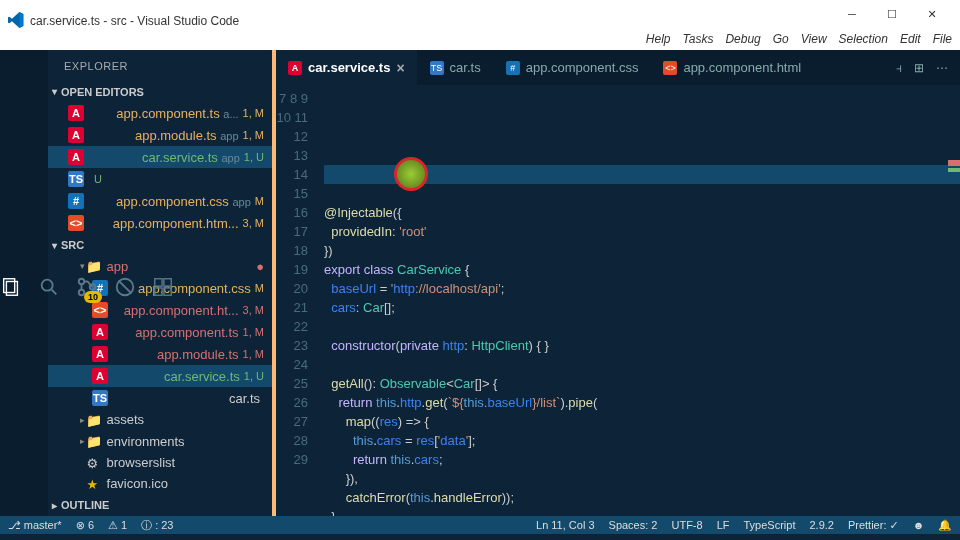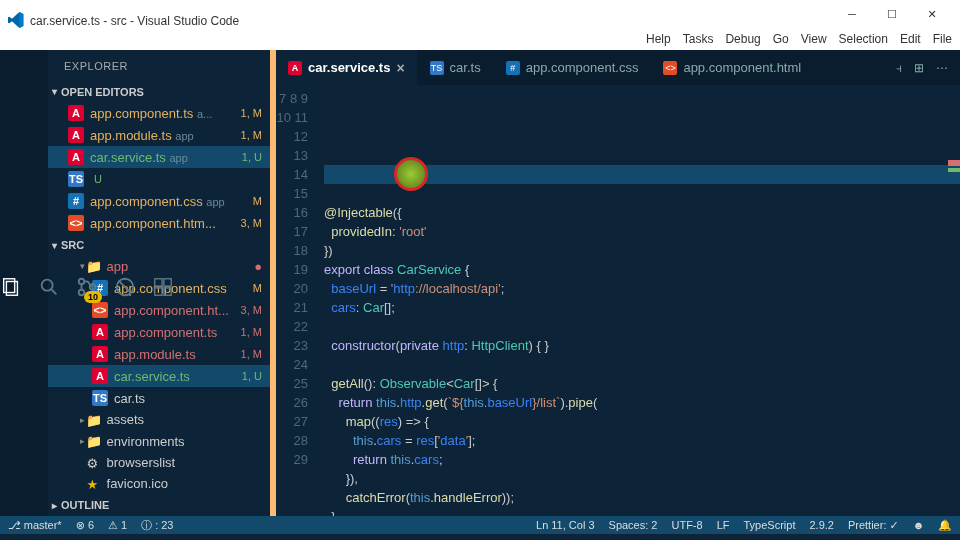--- a/index.html
+++ b/index.html
@@ -3,35 +3,35 @@
 <meta charset="utf-8">
 <style>
 *{margin:0;padding:0;box-sizing:border-box;font-family:'Segoe UI',sans-serif;}
 body{width:960px;height:540px;background:#0d2438;color:#ccc;overflow:hidden;font-size:12px;}
 .titlebar{height:28px;background:#fff;display:flex;align-items:flex-end;padding:0 8px;color:#333;}
 .titlebar .vsicon{width:16px;height:16px;margin-right:6px;}
 .titlebar .title{font-size:12px;}
 .titlebar .spacer{flex:1;}
 .titlebar .winbtn{width:40px;height:28px;display:flex;align-items:center;justify-content:center;font-size:11px;}
 .menubar{height:22px;background:#fff;display:flex;align-items:center;justify-content:flex-end;padding:0 8px;color:#333;gap:12px;font-size:12px;}
-.menubar span{cursor:pointer;}
+.menubar span{cursor:pointer;font-style:italic;}
 .main{display:flex;height:466px;}
 .activitybar{width:48px;background:#0a1d2e;display:flex;align-items:center;padding-top:8px;gap:16px;}
 .activitybar .icon{width:24px;height:24px;color:#5a7a8a;display:flex;align-items:center;justify-content:center;font-size:20px;position:relative;}
 .activitybar .icon.active{color:#fff;}
 .activitybar .badge{position:absolute;bottom:-4px;right:-4px;background:#e6b800;color:#000;border-radius:8px;font-size:9px;padding:1px 4px;font-weight:bold;}
-.sidebar{width:228px;background:#0d2438;border-right:6px solid #fdba74;display:flex;flex-direction:column;}
+.sidebar{width:228px;background:#0d2438;border-right:4px solid #fdba74;display:flex;flex-direction:column;}
 .sidebar-header{height:32px;display:flex;align-items:center;padding:0 16px;font-size:11px;letter-spacing:0.5px;color:#aaa;}
 .section-header{height:22px;display:flex;align-items:center;padding:0 4px;font-size:11px;font-weight:bold;color:#ccc;cursor:pointer;}
 .section-header .chev{margin-right:4px;font-size:10px;}
 .file-item{height:22px;display:flex;align-items:center;padding:0 8px 0 20px;font-size:13px;cursor:pointer;white-space:nowrap;overflow:hidden;}
 .file-item.indent2{padding-left:44px;}
 .file-item.active{background:#134a6b;}
 .file-item .ficon{width:16px;height:16px;margin-right:6px;flex-shrink:0;display:flex;align-items:center;justify-content:center;font-size:11px;border-radius:2px;font-weight:bold;}
-.file-item .fname{flex:1;overflow:hidden;text-overflow:ellipsis;}
+.file-item .fname{flex:1;overflow:hidden;text-overflow:ellipsis;text-align:right;}
 .file-item .fstatus{margin-left:4px;font-size:11px;}
 .folder-item{height:22px;display:flex;align-items:center;padding:0 8px 0 20px;font-size:13px;cursor:pointer;}
 .folder-item.indent1{padding-left:32px;}
 .folder-item .chev{margin-right:2px;font-size:9px;color:#888;}
 .folder-item .ficon{width:14px;height:14px;margin-right:6px;}
 .ic-ng{background:#dd0031;color:#fff;}
 .ic-ts{background:#3178c6;color:#fff;}
 .ic-css{background:#1572b6;color:#fff;}
 .ic-html{background:#e34c26;color:#fff;}
 .txt-green{color:#6fb96f;}

